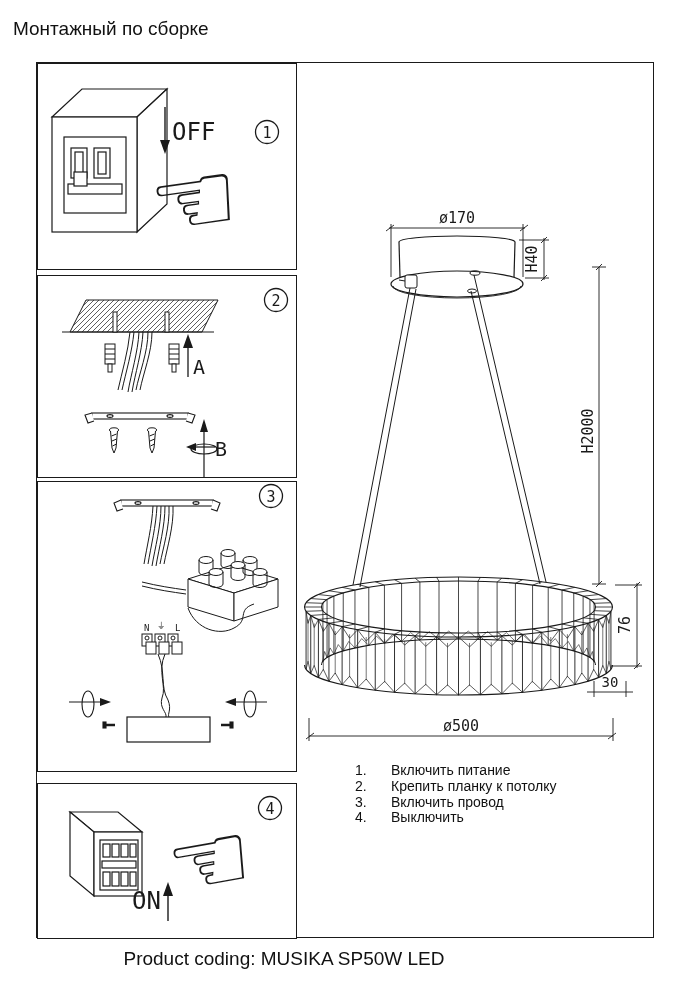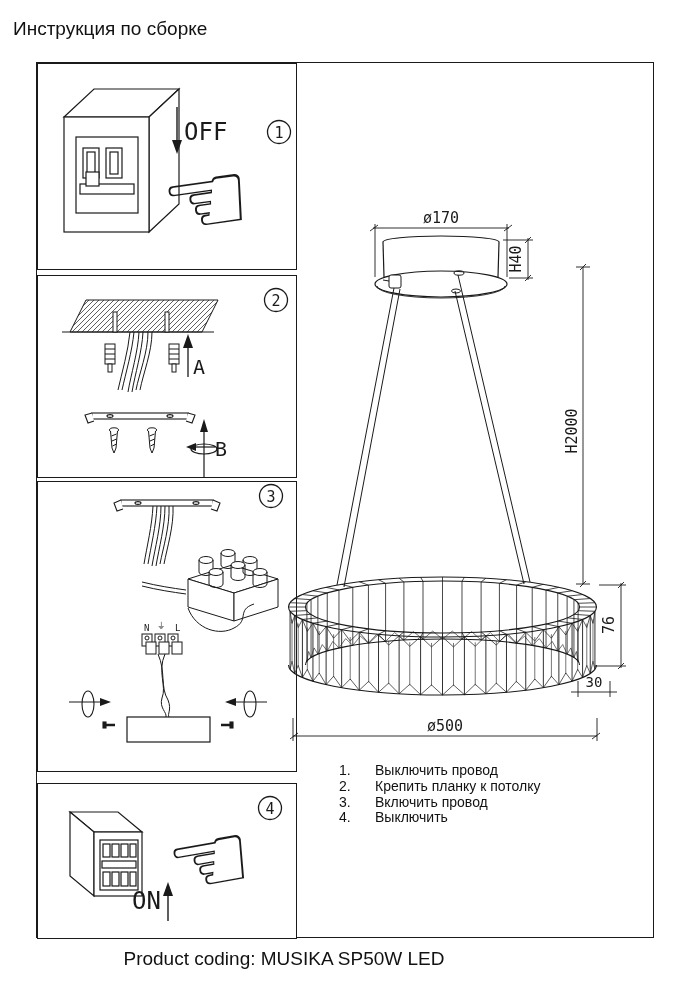--- a/index.html
+++ b/index.html
@@ -1,40 +1,40 @@
 <!DOCTYPE html>
 <html><head>
 <meta charset="utf-8">
 <style>
   html,body{margin:0;padding:0;background:#ffffff;}
   #page{position:relative;width:690px;height:1000px;background:#ffffff;overflow:hidden;
         font-family:"Liberation Sans",sans-serif;color:#111;}
   #doc-title{position:absolute;left:13px;top:18px;font-size:19px;color:#111;}
   #frame{position:absolute;left:36px;top:62px;width:618px;height:876px;border:1px solid #1a1a1a;box-sizing:border-box;background:#fff;}
   .cell{position:absolute;left:0;width:260px;border:1px solid #1a1a1a;box-sizing:border-box;background:#fff;}
-  #cell-1{top:0;height:207px;padding-left:12px;}
+  #cell-1{top:0;height:207px;}
   #cell-2{top:212px;height:203px;}
   #cell-3{top:418px;height:291px;}
   #cell-4{top:720px;height:156px;}
-  #right-col{position:absolute;left:244px;top:0;width:356px;height:874px;}
+  #right-col{position:absolute;left:260px;top:0;width:356px;height:874px;}
   svg{display:block;}
   .cad{font-family:"DejaVu Sans Mono",monospace;fill:#1a1a1a;}
   .stepnum{font-family:"DejaVu Sans Mono",monospace;fill:#1a1a1a;font-size:15px;}
   #instr-list{position:absolute;left:58px;top:700px;font-size:14px;line-height:15.8px;color:#111;}
   .instr-row{display:flex;}
   .instr-num{width:24px;margin-right:12px;}
   #product-coding{position:absolute;left:0;top:948px;width:568px;text-align:center;font-size:19px;color:#111;}
   .hand{font-family:"DejaVu Sans",sans-serif;fill:#1a1a1a;}
 </style>
 </head>
 <body>
 
 <div id="page">
 
-  <div id="doc-title">Инструкция по сборке</div>
+  <div id="doc-title">Монтажный по сборке</div>
 
   <div id="frame">
 
     <div class="cell" id="cell-1">
       <svg width="258" height="205" viewBox="0 0 258 205">
         <g stroke="#1a1a1a" fill="#fff" stroke-width="1.2">
           <polygon points="14,53 44,25 129,25 99,53"></polygon>
           <polygon points="99,53 129,25 129,140 99,168"></polygon>
           <rect x="14" y="53" width="85" height="115"></rect>
           <rect x="26" y="73" width="62" height="76"></rect>
@@ -553,21 +553,21 @@
           <line x1="12" y1="673" x2="316" y2="673"></line>
           <line x1="9" y1="676" x2="17" y2="670"></line>
           <line x1="311" y1="676" x2="319" y2="670"></line>
         </g>
         <text class="cad" x="164" y="668" font-size="15" text-anchor="middle">ø500</text>
       </svg>
 
       <div id="instr-list">
         <div class="instr-row">
             <span class="instr-num">1.</span>
-            <span>Выключить провод</span>
+            <span>Включить питание</span>
           </div>
         <div class="instr-row">
             <span class="instr-num">2.</span>
             <span>Крепить планку к потолку</span>
           </div>
         <div class="instr-row">
             <span class="instr-num">3.</span>
             <span>Включить провод</span>
           </div>
         <div class="instr-row">

